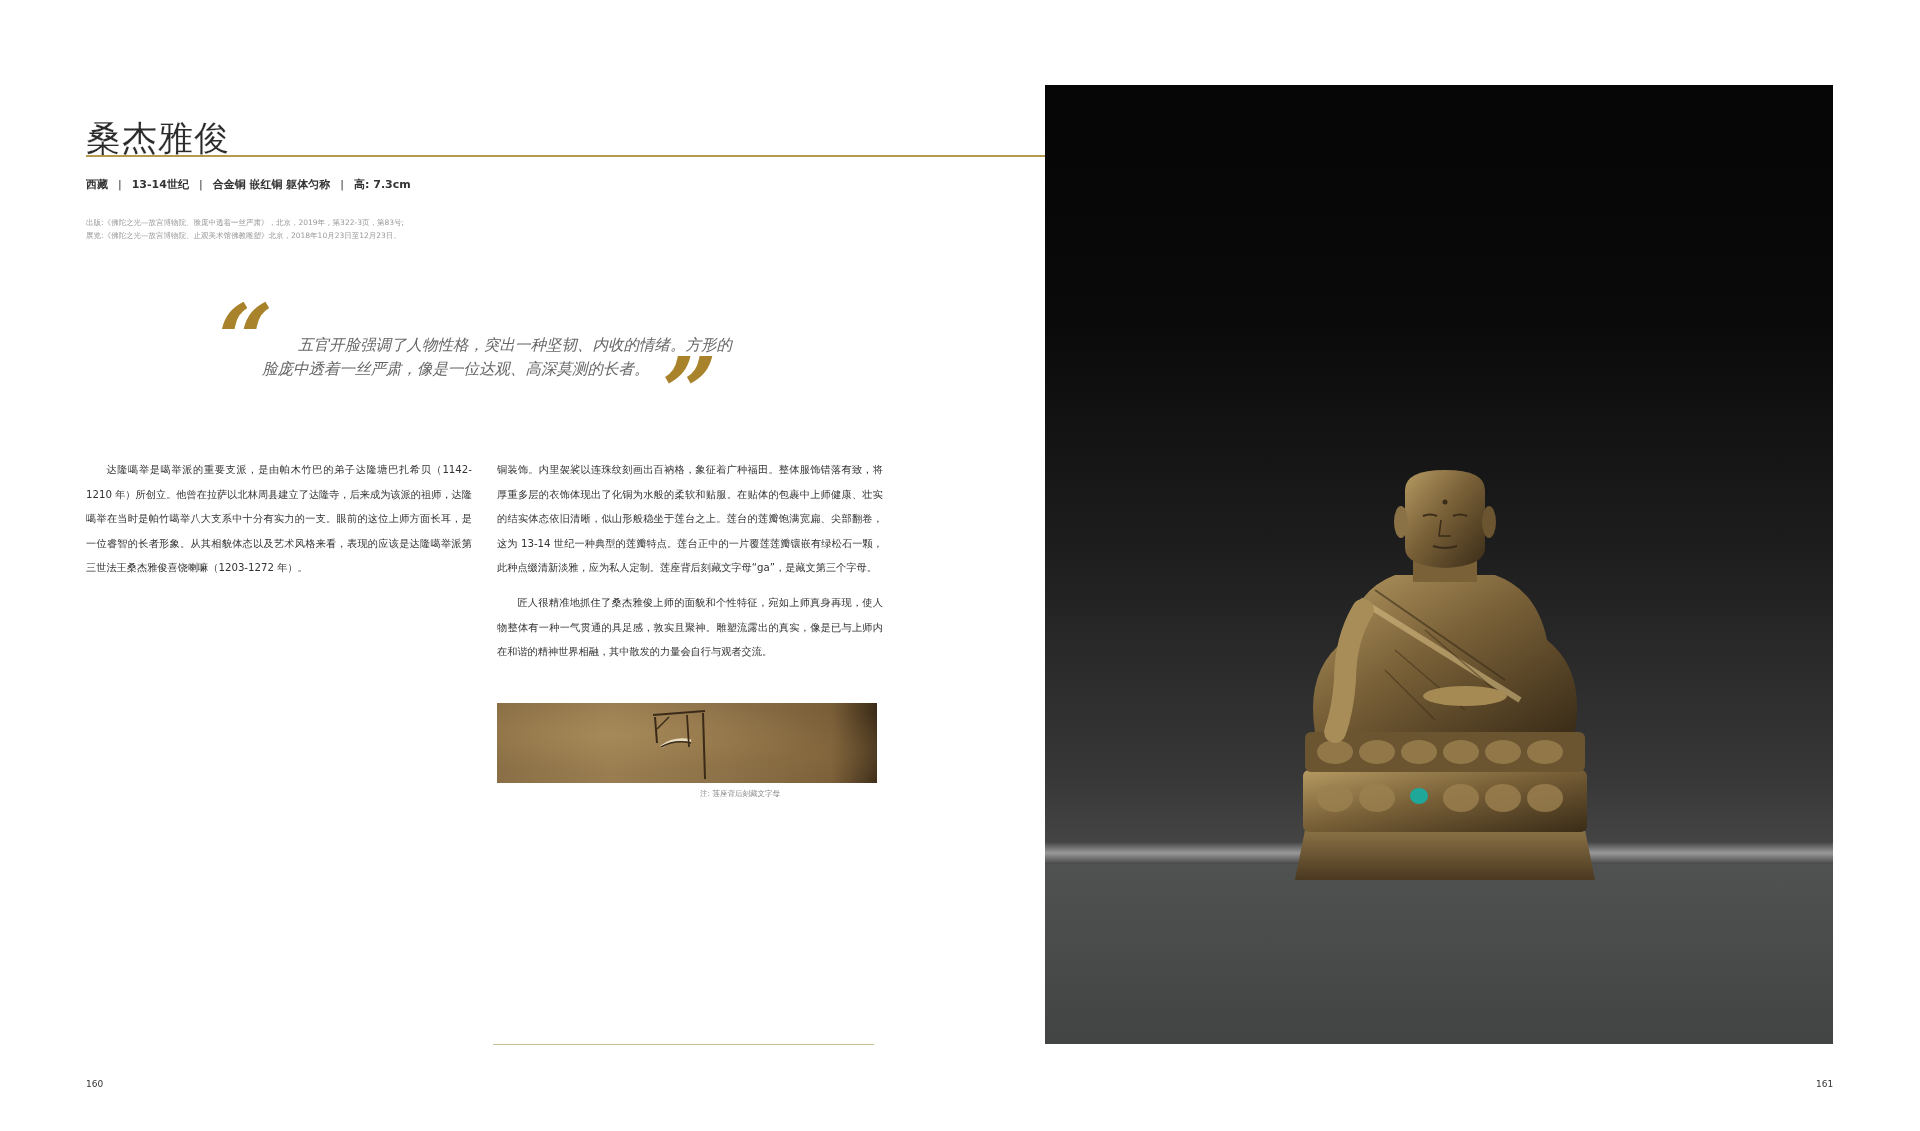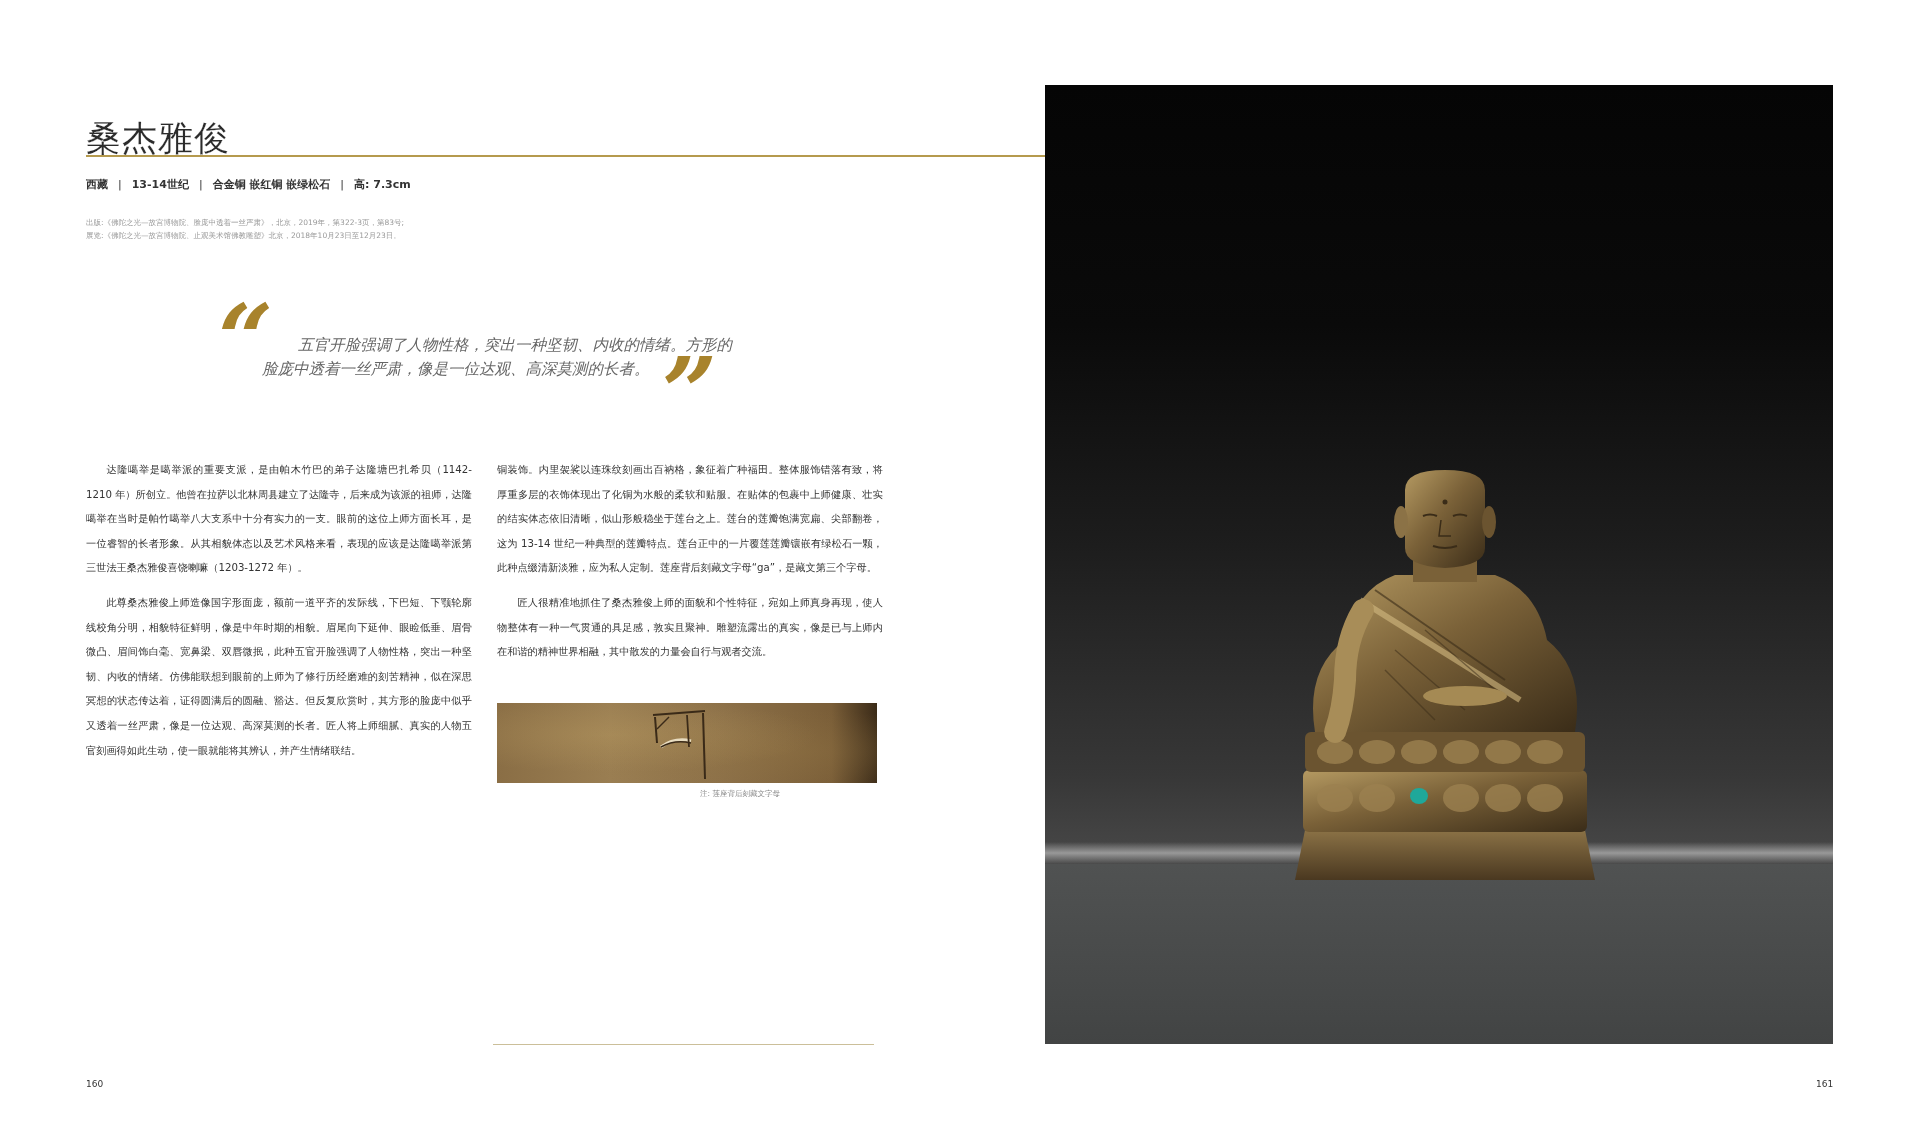--- a/index.html
+++ b/index.html
@@ -72,36 +72,35 @@
   .pn-left { left: 86px; text-align: center; }
   .pn-right { left: 1816px; }
 </style>
 </head>
 <body>
 
 <div class="abs title">桑杰雅俊</div>
 <div class="abs title-rule"></div>
 
 <div class="abs meta">
-  <span class="item">西藏</span><span class="sep">|</span><span class="item">13-14世纪</span><span class="sep">|</span><span class="item">合金铜 嵌红铜 嵌绿松石</span><span class="sep">|</span><span class="item">高: 7.3cm</span>
+  <span class="item">西藏</span><span class="sep">|</span><span class="item">13-14世纪</span><span class="sep">|</span><span class="item">合金铜 嵌红铜 躯体匀称</span><span class="sep">|</span><span class="item">高: 7.3cm</span>
 </div>
 
 <div class="abs pub">
   <div>出版:《佛陀之光—故宫博物院、脸庞中透着一丝严肃》，北京，2019年，第322-3页，第83号;</div>
   <div>展览:《佛陀之光—故宫博物院、止观美术馆佛教雕塑》北京，2018年10月23日至12月23日。</div>
 </div>
 
 <div class="abs quote-mark quote-open">“</div>
 <div class="abs quote-text qt1">五官开脸强调了人物性格，突出一种坚韧、内收的情绪。方形的</div>
 <div class="abs quote-text qt2">脸庞中透着一丝严肃，像是一位达观、高深莫测的长者。</div>
 <div class="abs quote-mark quote-close">”</div>
 
 <div class="abs col col-left">
   <p>达隆噶举是噶举派的重要支派，是由帕木竹巴的弟子达隆塘巴扎希贝（1142-1210 年）所创立。他曾在拉萨以北林周县建立了达隆寺，后来成为该派的祖师，达隆噶举在当时是帕竹噶举八大支系中十分有实力的一支。眼前的这位上师方面长耳，是一位睿智的长者形象。从其相貌体态以及艺术风格来看，表现的应该是达隆噶举派第三世法王桑杰雅俊喜饶喇嘛（1203-1272 年）。</p>
-  <p>此尊桑杰雅俊上师造像国字形面庞，额前一道平齐的发际线，下巴短、下颚轮廓线校角分明，相貌特征鲜明，像是中年时期的相貌。眉尾向下延伸、眼睑低垂、眉骨微凸、眉间饰白毫、宽鼻梁、双唇微抿，此种五官开脸强调了人物性格，突出一种坚韧、内收的情绪。仿佛能联想到眼前的上师为了修行历经磨难的刻苦精神，似在深思冥想的状态传达着，证得圆满后的圆融、豁达。但反复欣赏时，其方形的脸庞中似乎又透着一丝严肃，像是一位达观、高深莫测的长者。匠人将上师细腻、真实的人物五官刻画得如此生动，使一眼就能将其辨认，并产生情绪联结。</p>
 </div>
 
 <div class="abs col col-right">
   <p class="noindent">铜装饰。内里袈裟以连珠纹刻画出百衲格，象征着广种福田。整体服饰错落有致，将厚重多层的衣饰体现出了化铜为水般的柔软和贴服。在贴体的包裹中上师健康、壮实的结实体态依旧清晰，似山形般稳坐于莲台之上。莲台的莲瓣饱满宽扁、尖部翻卷，这为 13-14 世纪一种典型的莲瓣特点。莲台正中的一片覆莲莲瓣镶嵌有绿松石一颗，此种点缀清新淡雅，应为私人定制。莲座背后刻藏文字母“ga”，是藏文第三个字母。</p>
   <p>匠人很精准地抓住了桑杰雅俊上师的面貌和个性特征，宛如上师真身再现，使人物整体有一种一气贯通的具足感，敦实且聚神。雕塑流露出的真实，像是已与上师内在和谐的精神世界相融，其中散发的力量会自行与观者交流。</p>
 </div>
 
 <div class="abs inscription">
   <svg width="80" height="74" viewBox="0 0 80 74">
     <path d="M6 8 L58 4" stroke="#3a2a18" stroke-width="2" fill="none"></path>

